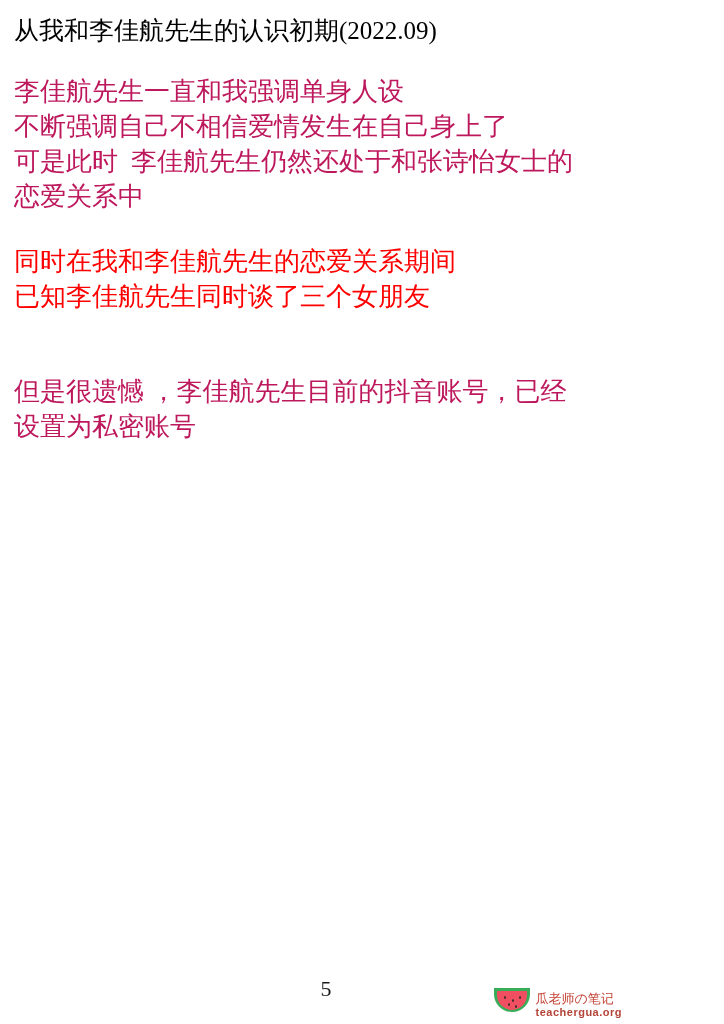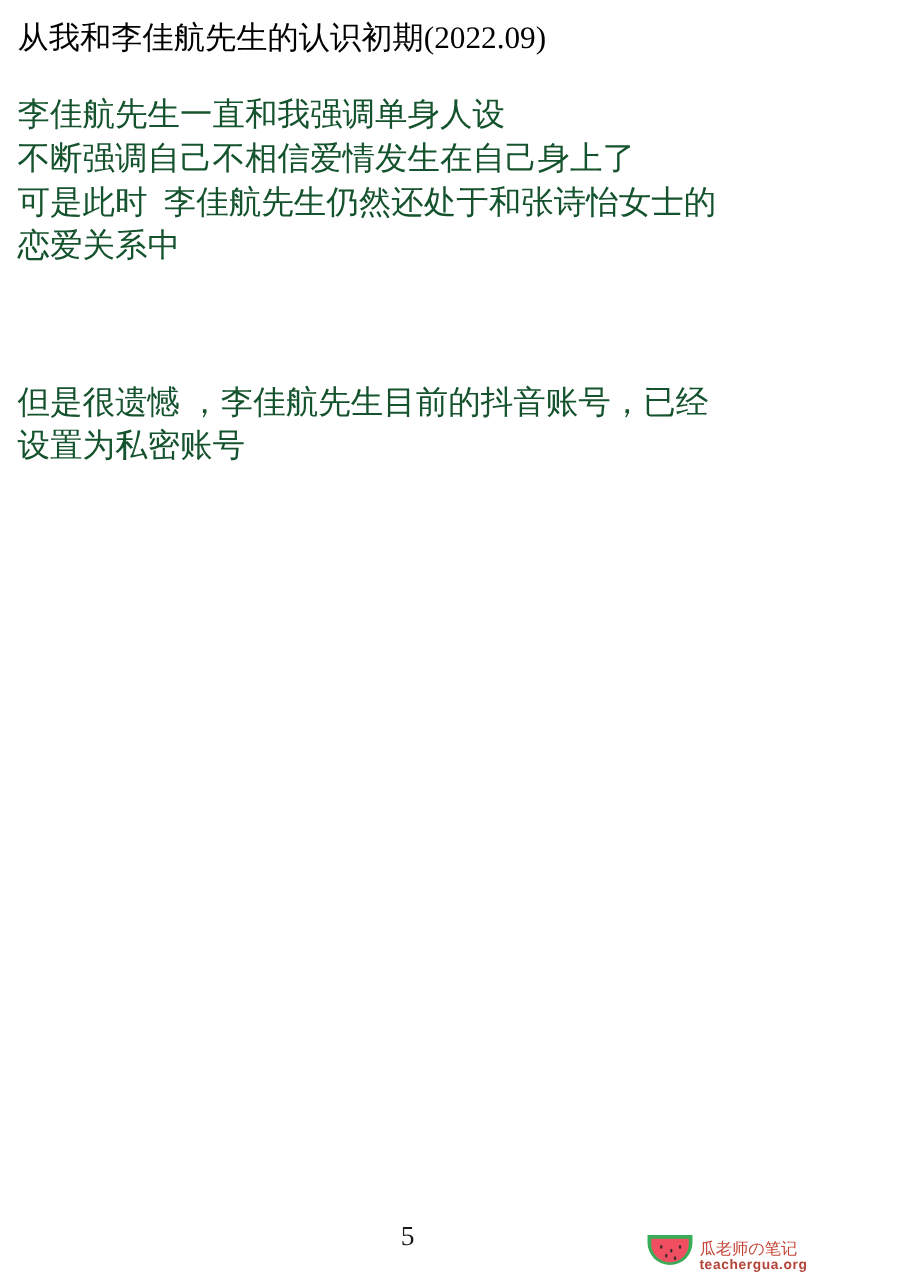--- a/index.html
+++ b/index.html
@@ -31,34 +31,34 @@
   .title {
     font-size: 25px;
     line-height: 34px;
     margin-bottom: 26px;
   }
   .block {
     margin: 0 0 0 0;
   }
   .gap-md { height: 30px; }
   .red .line { color: #ff0000; }
-  .black .line { color: #14532d; }
+  .black .line { color: #be185d; }
   .page-number {
     position: absolute;
     left: 0;
     right: 0;
     bottom: 22px;
     text-align: center;
     font-size: 22px;
     color: #1a1a1a;
     font-family: "Liberation Serif", serif;
   }
   .watermark {
     position: absolute;
-    right: 6px;
+    right: 30px;
     bottom: 6px;
     display: flex;
     align-items: flex-end;
     gap: 6px;
     opacity: 0.95;
   }
   .wm-melon {
     width: 36px;
     height: 36px;
     position: relative;
@@ -112,20 +112,24 @@
 
   <div class="block black">
     <div class="line">李佳航先生一直和我强调单身人设</div>
     <div class="line">不断强调自己不相信爱情发生在自己身上了</div>
     <div class="line">可是此时  李佳航先生仍然还处于和张诗怡女士的</div>
     <div class="line">恋爱关系中</div>
   </div>
 
   <div class="gap-md"></div>
 
+  <div class="block red">
+    <div class="line">同时在我和李佳航先生的恋爱关系期间</div>
+    <div class="line">已知李佳航先生同时谈了三个女朋友</div>
+  </div>
 
   <div class="gap-md"></div>
 
 
   <div class="gap-md"></div>
 
   <div class="block black">
     <div class="line">但是很遗憾 ，李佳航先生目前的抖音账号，已经</div>
     <div class="line">设置为私密账号</div>
   </div>

